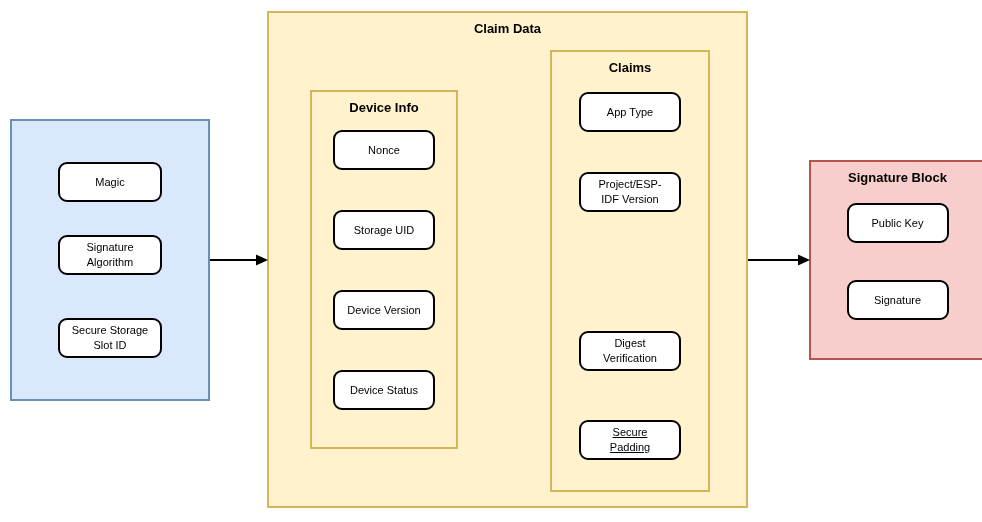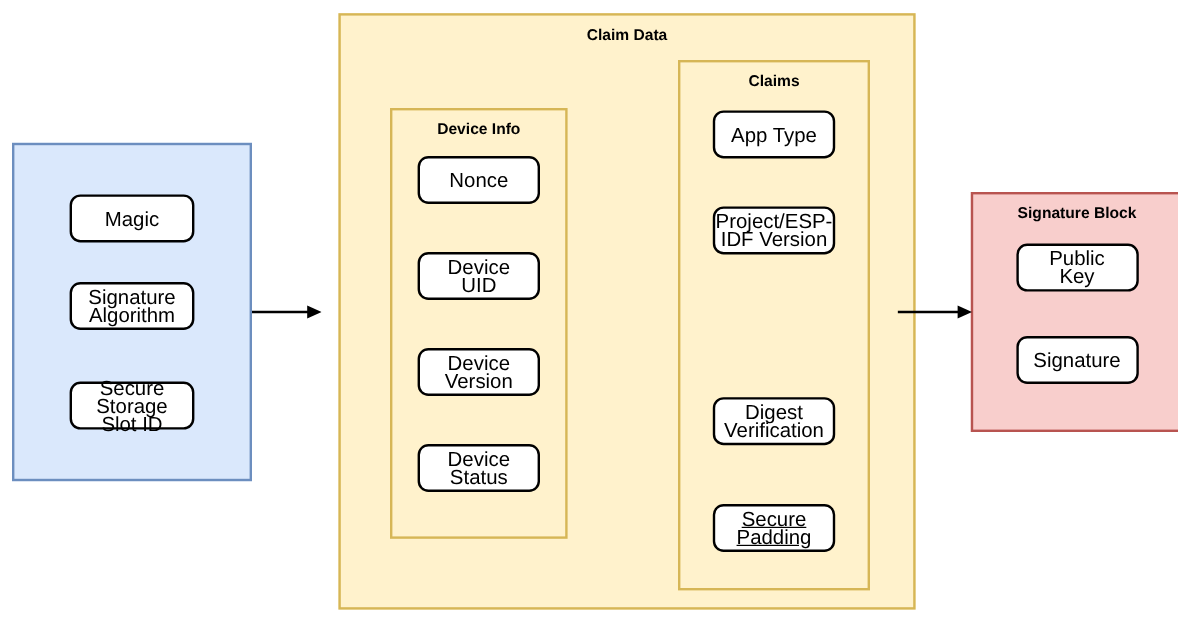--- a/index.html
+++ b/index.html
@@ -4,31 +4,31 @@
 <style>
   * { box-sizing: border-box; }
   html, body { margin: 0; padding: 0; background: #ffffff; }
   body { font-family: "Liberation Sans", sans-serif; color: #000; }
   .stage { position: relative; width: 982px; height: 522px; background: #ffffff; overflow: hidden; }
 
   .panel { position: absolute; border: 2px solid; }
   .panel-title { text-align: center; font-weight: bold; font-size: 13px; padding-top: 8px; }
 
   .p-header   { left: 10px;  top: 119px; width: 200px; height: 282px; background: #dae8fc; border-color: #6c8ebf; }
-  .p-claim    { left: 282px; top: 11px;  width: 481px; height: 497px; background: #fff2cc; border-color: #d6b656; }
+  .p-claim    { left: 267px; top: 11px;  width: 481px; height: 497px; background: #fff2cc; border-color: #d6b656; }
   .p-device   { left: 41px;  top: 77px;  width: 148px; height: 359px; background: #fff2cc; border-color: #d6b656; }
   .p-claims   { left: 281px; top: 37px;  width: 160px; height: 442px; background: #fff2cc; border-color: #d6b656; }
   .p-sig      { left: 809px; top: 160px; width: 177px; height: 200px; background: #f8cecc; border-color: #b85450; }
 
   .node {
     position: absolute; left: 50%; transform: translateX(-50%);
     width: 104px; height: 40px;
     background: #ffffff; border: 2px solid #000000; border-radius: 9px;
     display: flex; align-items: center; justify-content: center;
-    text-align: center; font-size: 17px; line-height: 15px; padding: 1px 10px;
+    text-align: center; font-size: 11px; line-height: 15px; padding: 1px 10px;
   }
   .p-device .node, .p-claims .node, .p-sig .node { width: 102px; }
 
   .arrow { position: absolute; display: block; }
 </style>
 </head>
 <body>
 
 <div class="stage">
 
@@ -37,21 +37,21 @@
     <div class="node" style="top: 114px;">Signature Algorithm</div>
     <div class="node" style="top: 197px;">Secure Storage Slot ID</div>
   </div>
 
   <div class="panel p-claim">
     <div class="panel-title">Claim Data</div>
 
     <div class="panel p-device">
       <div class="panel-title">Device Info</div>
       <div class="node" style="top: 38px;">Nonce</div>
-      <div class="node" style="top: 118px;">Device UID</div>
+      <div class="node" style="top: 118px;">Storage UID</div>
       <div class="node" style="top: 198px;">Device Version</div>
       <div class="node" style="top: 278px;">Device Status</div>
     </div>
 
     <div class="panel p-claims">
       <div class="panel-title">Claims</div>
       <div class="node" style="top: 40px;">App Type</div>
       <div class="node" style="top: 120px;">Project/ESP-IDF Version</div>
       <div class="node" style="top: 279px;">Digest Verification</div>
       <div class="node" style="top: 368px; text-decoration: underline;">Secure Padding</div>

